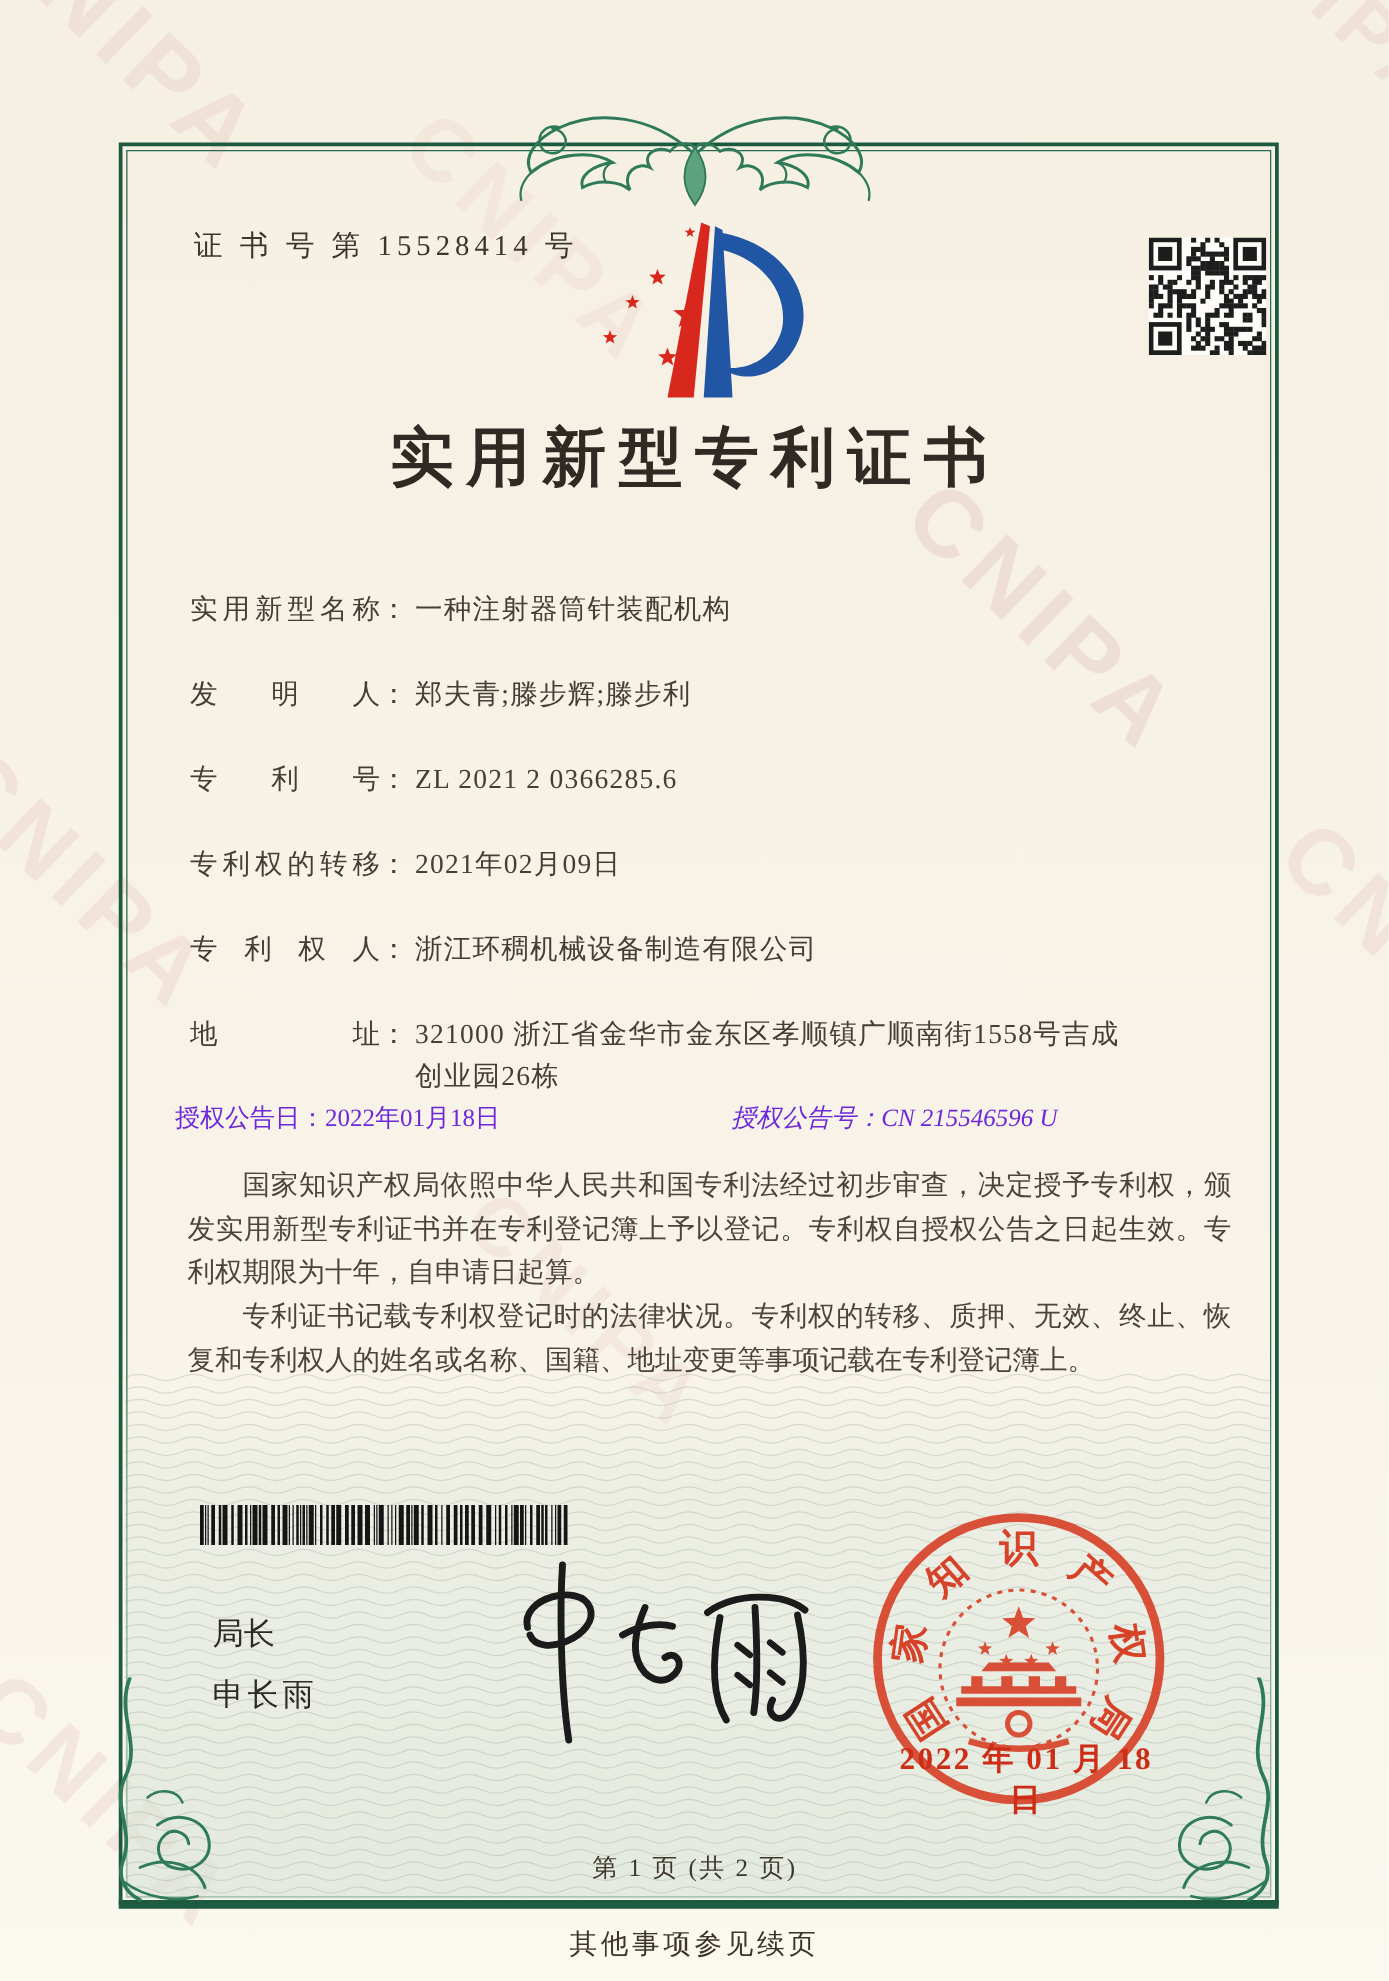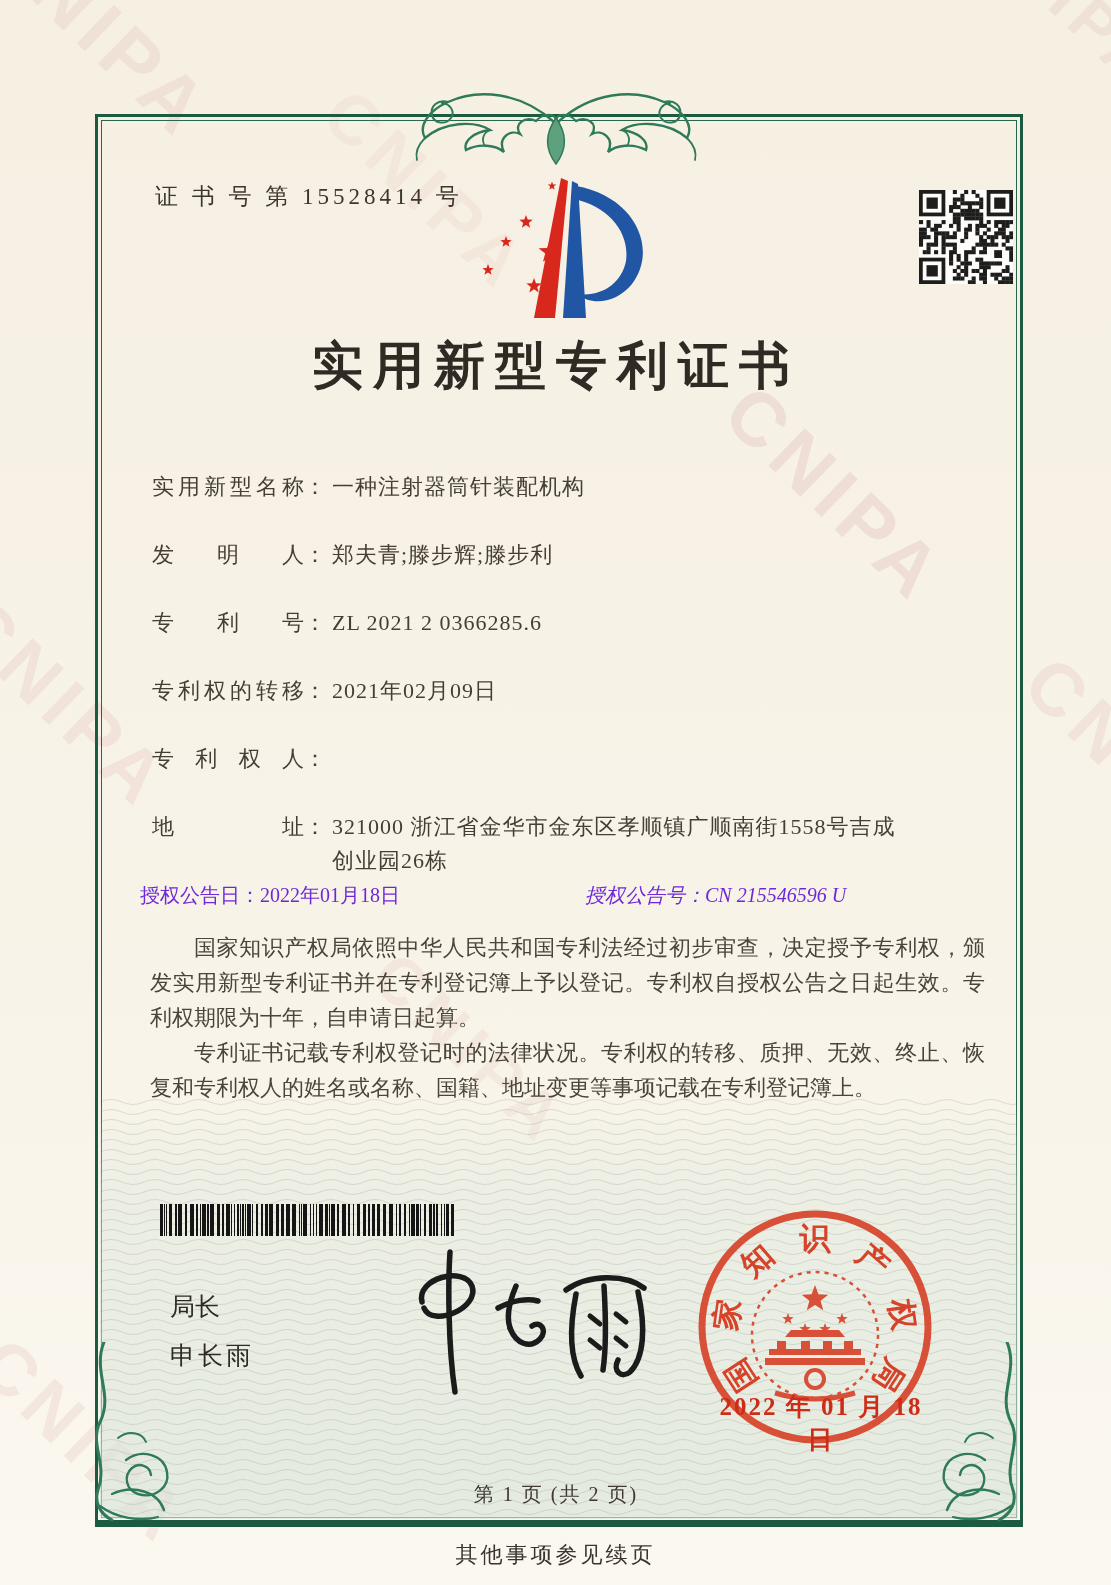--- a/index.html
+++ b/index.html
@@ -427,20 +427,21 @@
       <span class="fvalue">ZL 2021 2 0366285.6</span>
     </div>
     <div class="frow">
       <span class="flabel">专利权的转移</span>
         <span class="fcolon">：</span>
       <span class="fvalue">2021年02月09日</span>
     </div>
     <div class="frow">
       <span class="flabel">专利权人</span>
         <span class="fcolon">：</span>
+      <span class="fvalue">浙江环稠机械设备制造有限公司</span>
     </div>
     <div class="frow frow-address">
       <span class="flabel">地址</span>
         <span class="fcolon">：</span>
       <span class="fvalue">321000 浙江省金华市金东区孝顺镇广顺南街1558号吉成创业园26栋</span>
     </div>
   </div>
 
   <div class="grant-row">
     <span>授权公告日</span><span>：</span><span>2022年01月18日</span>

